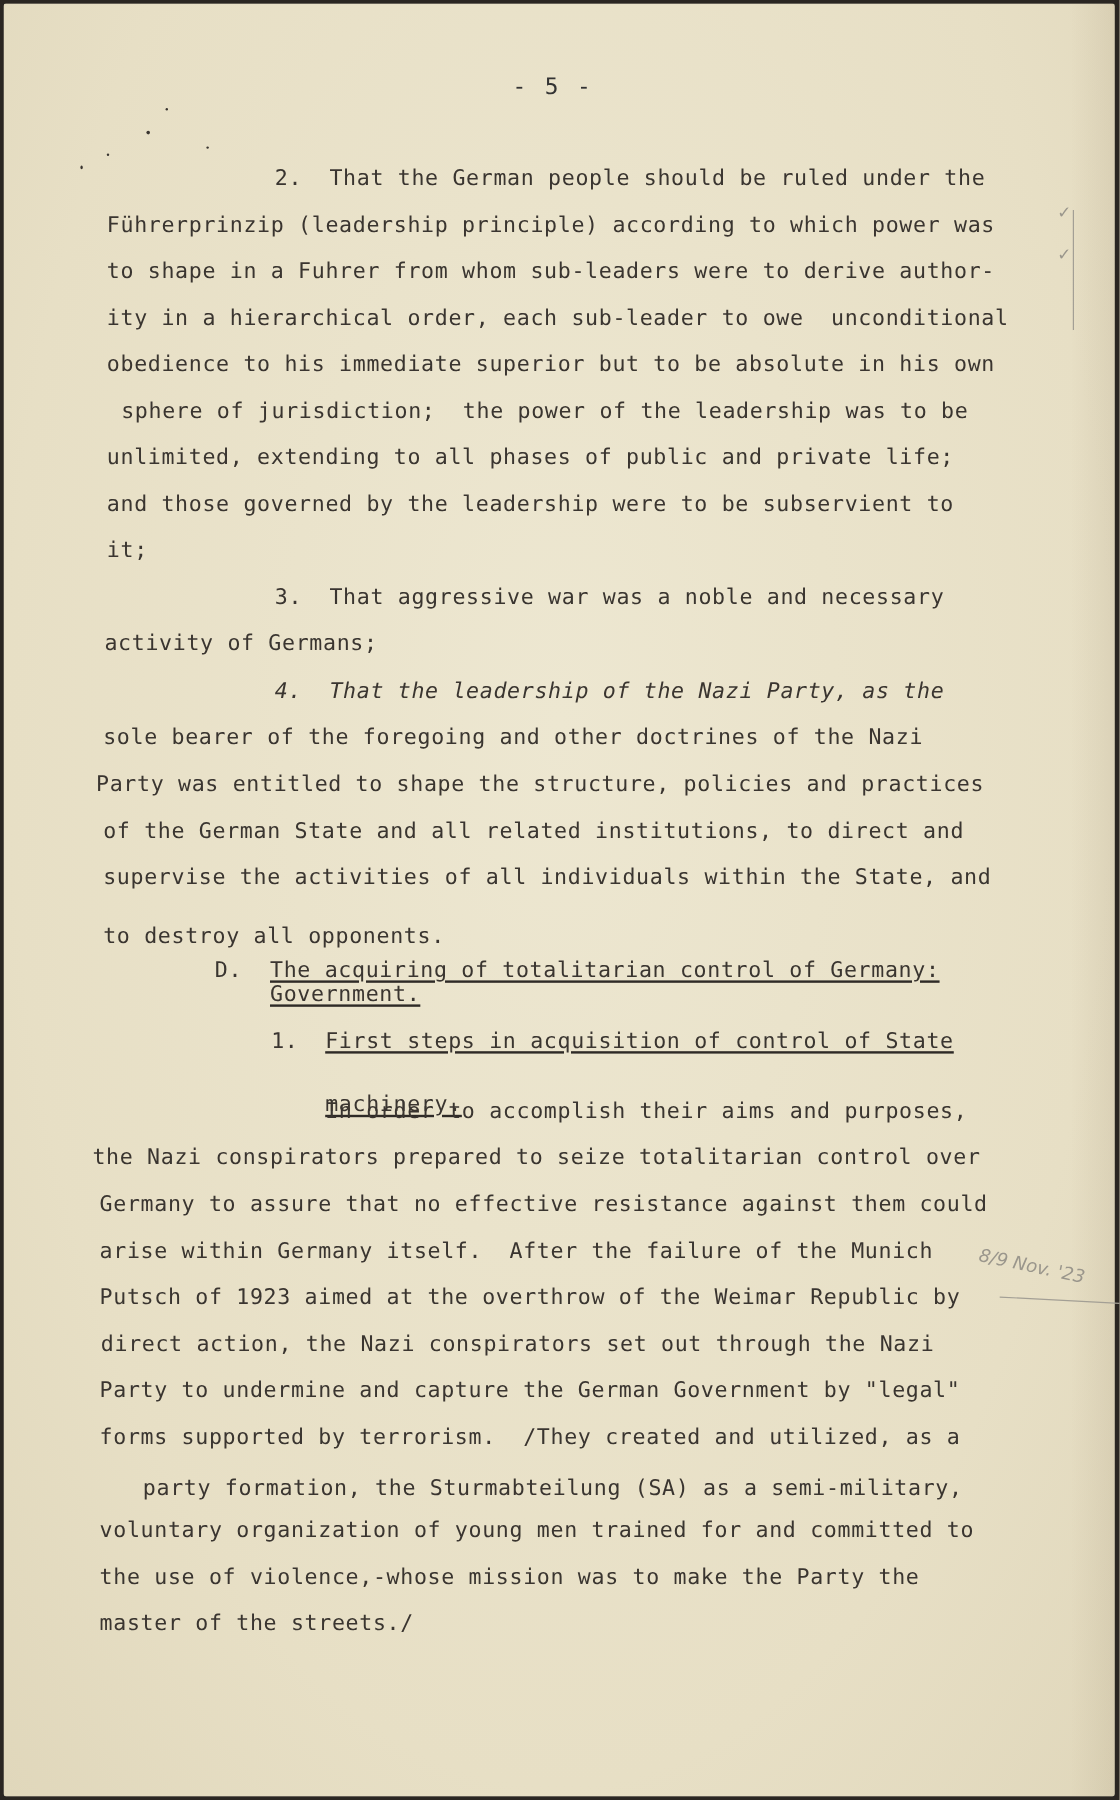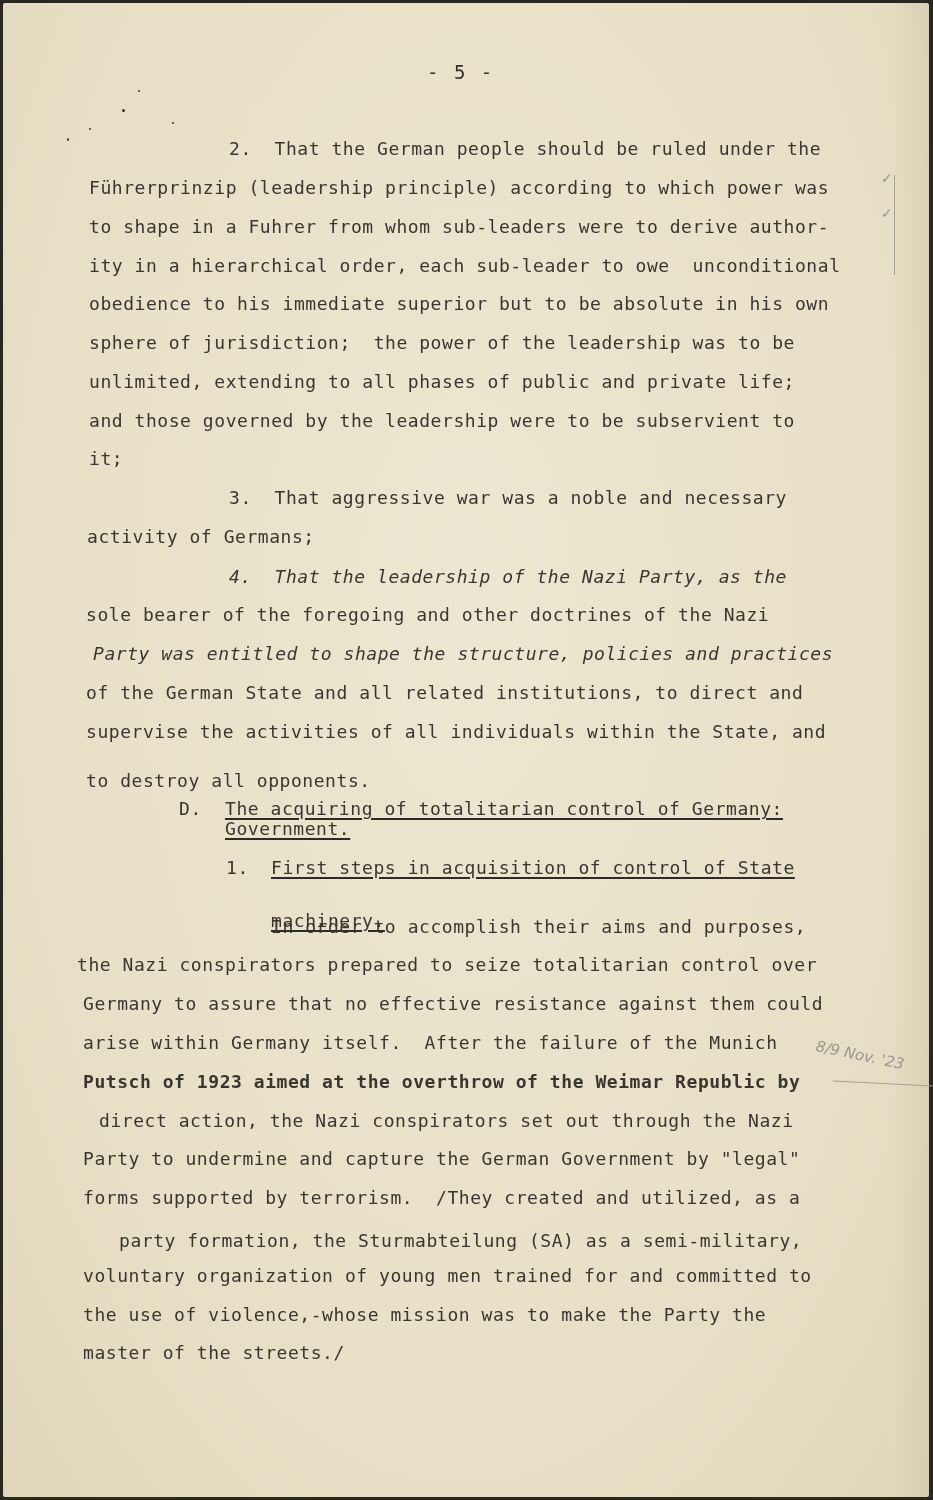--- a/index.html
+++ b/index.html
@@ -51,35 +51,35 @@
   <div class="speck" style="left:86px;top:125px;width:2px;height:2px;"></div>
   <div class="speck" style="left:64px;top:135px;width:2px;height:3px;"></div>
   <div class="speck" style="left:169px;top:119px;width:2px;height:2px;"></div>
 
   <div>
     <div class="line" style="left:226px;top:136px;">2.  That the German people should be ruled under the</div>
     <div class="line" style="left:86px;top:175px;">Führerprinzip (leadership principle) according to which power was</div>
     <div class="line" style="left:86px;top:214px;">to shape in a Fuhrer from whom sub-leaders were to derive author-</div>
     <div class="line" style="left:86px;top:253px;">ity in a hierarchical order, each sub-leader to owe  unconditional</div>
     <div class="line" style="left:86px;top:291px;">obedience to his immediate superior but to be absolute in his own</div>
-    <div class="line" style="left:86px;top:330px;">sphere of jurisdiction;  the power of the leadership was to be</div>
+    <div class="line" style="left:98px;top:330px;">sphere of jurisdiction;  the power of the leadership was to be</div>
     <div class="line" style="left:86px;top:369px;">unlimited, extending to all phases of public and private life;</div>
     <div class="line" style="left:86px;top:408px;">and those governed by the leadership were to be subservient to</div>
     <div class="line" style="left:86px;top:446px;">it;</div>
   </div>
 
   <div>
     <div class="line" style="left:226px;top:485px;">3.  That aggressive war was a noble and necessary</div>
     <div class="line" style="left:84px;top:524px;">activity of Germans;</div>
   </div>
 
   <div>
     <div class="line" style="left:226px;top:564px;font-style:italic;">4.  That the leadership of the Nazi Party, as the</div>
     <div class="line" style="left:83px;top:602px;">sole bearer of the foregoing and other doctrines of the Nazi</div>
-    <div class="line" style="left:90px;top:641px;font-style:italic;">Party was entitled to shape the structure, policies and practices</div>
+    <div class="line" style="left:77px;top:641px;">Party was entitled to shape the structure, policies and practices</div>
     <div class="line" style="left:83px;top:680px;">of the German State and all related institutions, to direct and</div>
     <div class="line" style="left:83px;top:719px;">supervise the activities of all individuals within the State, and</div>
     <div class="line" style="left:83px;top:768px;">to destroy all opponents.</div>
   </div>
 
   <div>
     <div class="line" style="left:176px;top:796px;">D.</div>
     <div class="line u" style="left:222px;top:796px;">The acquiring of totalitarian control of Germany:</div>
     <div class="line u" style="left:222px;top:816px;">Government.</div>
   </div>
@@ -88,22 +88,22 @@
     <div class="line" style="left:223px;top:855px;">1.</div>
     <div class="line u" style="left:268px;top:855px;">First steps in acquisition of control of State</div>
     <div class="line u" style="left:268px;top:908px;">machinery.</div>
   </div>
 
   <div>
     <div class="line" style="left:268px;top:914px;">In order to accomplish their aims and purposes,</div>
     <div class="line" style="left:74px;top:952px;">the Nazi conspirators prepared to seize totalitarian control over</div>
     <div class="line" style="left:80px;top:991px;">Germany to assure that no effective resistance against them could</div>
     <div class="line" style="left:80px;top:1030px;">arise within Germany itself.  After the failure of the Munich</div>
-    <div class="line" style="left:80px;top:1069px;font-weight:bold;">Putsch of 1923 aimed at the overthrow of the Weimar Republic by</div>
-    <div class="line" style="left:96px;top:1108px;">direct action, the Nazi conspirators set out through the Nazi</div>
+    <div class="line" style="left:80px;top:1069px;">Putsch of 1923 aimed at the overthrow of the Weimar Republic by</div>
+    <div class="line" style="left:81px;top:1108px;">direct action, the Nazi conspirators set out through the Nazi</div>
     <div class="line" style="left:80px;top:1146px;">Party to undermine and capture the German Government by "legal"</div>
     <div class="line" style="left:80px;top:1185px;text-align:center;">forms supported by terrorism.  /They created and utilized, as a</div>
     <div class="line" style="left:80px;top:1228px;margin-left:36px;">party formation, the Sturmabteilung (SA) as a semi-military,</div>
     <div class="line" style="left:80px;top:1263px;">voluntary organization of young men trained for and committed to</div>
     <div class="line" style="left:80px;top:1302px;">the use of violence,-whose mission was to make the Party the</div>
     <div class="line" style="left:80px;top:1340px;">master of the streets./</div>
   </div>
 
   <div class="margin-note" style="left:878px;top:167px;font-style:normal;font-size:14px;">✓</div>
   <div class="margin-note" style="left:878px;top:202px;font-style:normal;font-size:14px;">✓</div>

